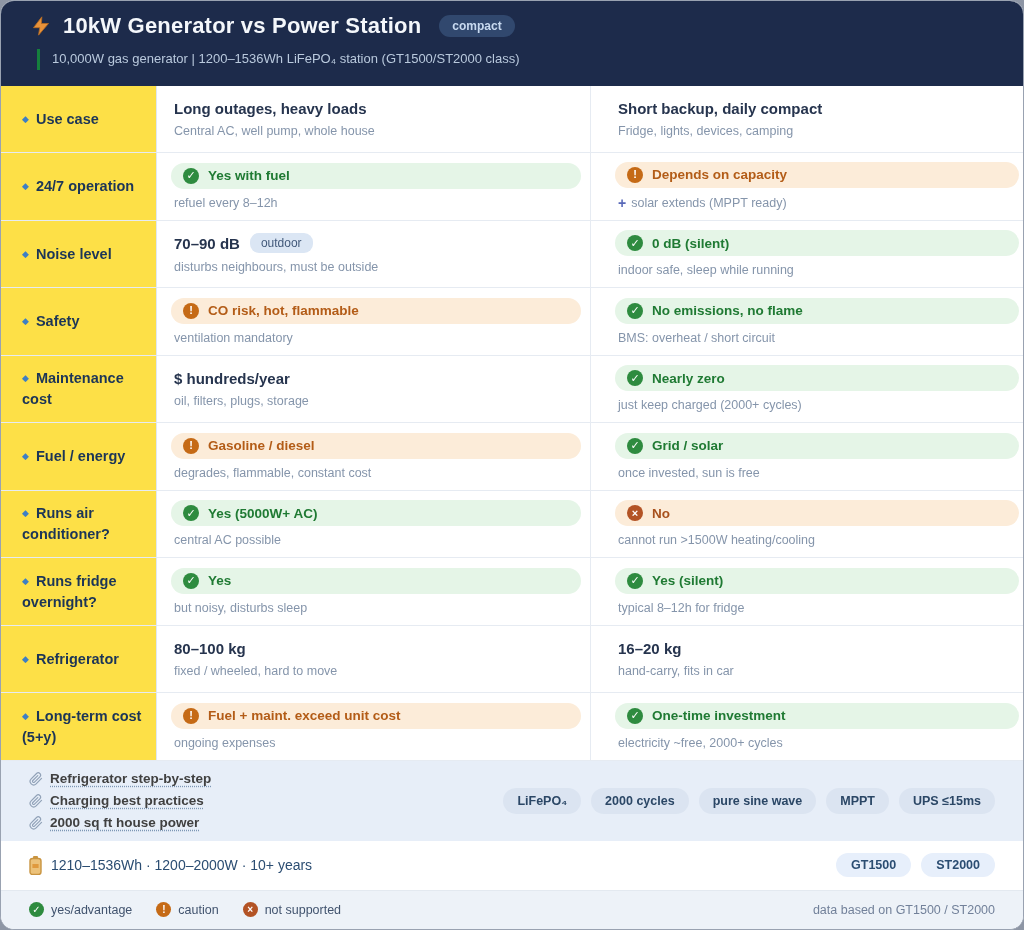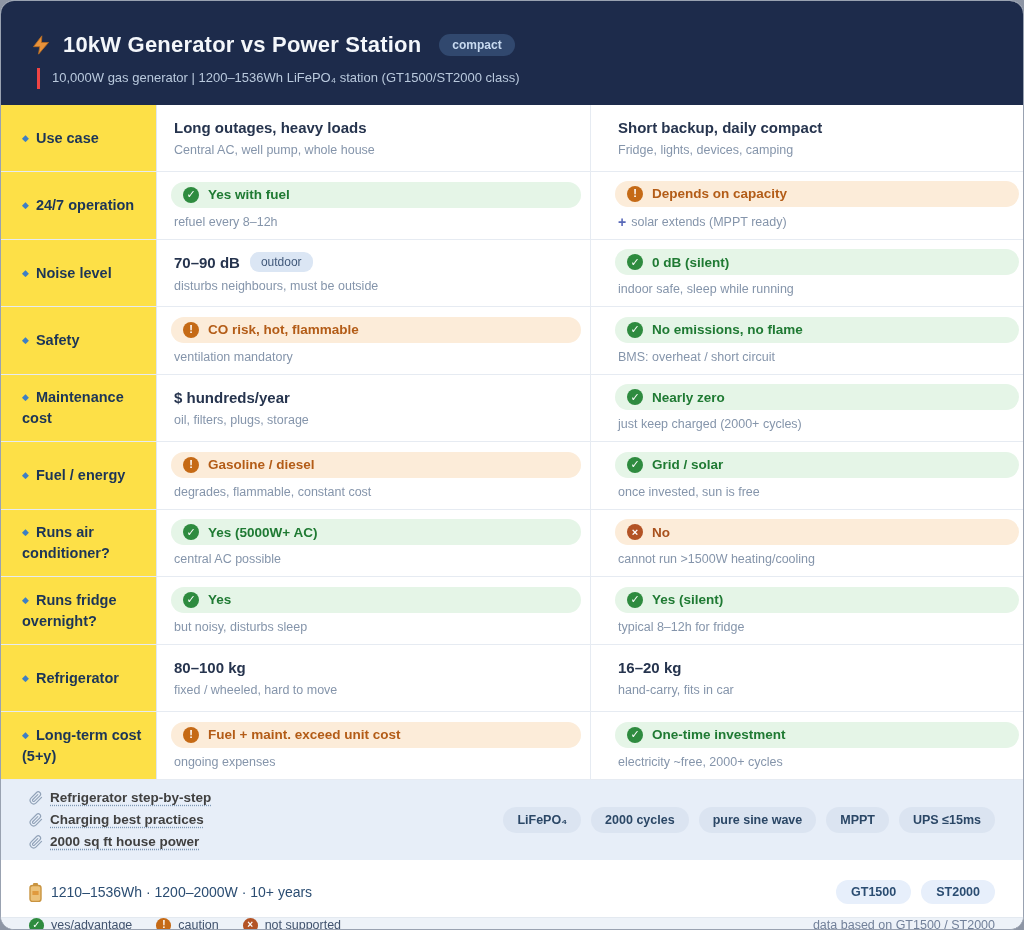--- a/index.html
+++ b/index.html
@@ -1,24 +1,24 @@
 <!DOCTYPE html>
 <html><head>
 <meta charset="utf-8">
 <style>
   html,body{margin:0;padding:0;background:#8e96a5;font-family:"Liberation Sans","DejaVu Sans",sans-serif;}
   .stage{width:1024px;height:930px;position:relative;}
   .card{position:absolute;inset:0;background:#ffffff;border:1px solid #99a2b1;border-radius:14px;overflow:hidden;box-sizing:border-box;display:flex;flex-direction:column;}
 
   
-  .hdr{background:#1d2b4b;padding:31px 28px 16px 30px;flex:none;}
+  .hdr{background:#1d2b4b;padding:12px 28px 16px 30px;flex:none;}
   .hdr-row{display:flex;align-items:center;gap:12px;}
   .hdr-title{color:#f4f7fb;font-size:22px;font-weight:bold;margin:0;letter-spacing:.2px;}
   .hdr-badge{background:#31486e;color:#c8daf0;font-size:12px;font-weight:bold;padding:4px 13px;border-radius:12px;margin-left:6px;}
-  .hdr-sub{margin-top:10px;margin-left:6px;color:#b9c9dd;font-size:13px;border-left:3px solid #ef4444;padding-left:12px;line-height:1.6;}
+  .hdr-sub{margin-top:10px;margin-left:6px;color:#b9c9dd;font-size:13px;border-left:3px solid #15803d;padding-left:12px;line-height:1.6;}
 
   
   .tbl{flex:none;}
   .row{display:grid;grid-template-columns:156px 434px 434px;height:67.5px;border-bottom:1px solid #e6ebf2;box-sizing:border-box;}
   .lbl{background:#fde047;border-right:1px solid #dfe8f2;display:flex;align-items:center;padding:0 10px 0 21px;box-sizing:border-box;}
   .lbl-text{color:#1c3557;font-size:14.5px;font-weight:bold;line-height:1.45;}
   .diamond{color:#3d7fc4;font-size:9px;vertical-align:2px;margin-right:7px;}
   .cell{display:flex;flex-direction:column;justify-content:center;box-sizing:border-box;}
   .cell.gen{padding:0 9px 0 14px;border-right:1px solid #e6ebf2;}
   .cell.sta{padding:0 6px 0 24px;}
@@ -37,21 +37,21 @@
 
   
   .band{background:#e7eef8;flex:none;height:80px;display:flex;align-items:center;justify-content:space-between;padding:0 28px;box-sizing:border-box;}
   .links{display:flex;flex-direction:column;gap:7px;}
   .link{display:flex;align-items:center;gap:7px;color:#404040;font-size:13.5px;font-weight:bold;text-decoration:none;cursor:pointer;}
   .link .ltxt{text-decoration:underline dotted #7d97b5;text-underline-offset:3px;}
   .tags{display:flex;gap:10px;align-items:flex-start;}
   .tag{background:#dbe4f1;color:#2b4766;font-size:12.5px;font-weight:bold;padding:6px 14px;border-radius:13px;white-space:nowrap;}
 
   
-  .specs{background:#ffffff;flex:none;height:50px;display:flex;align-items:center;justify-content:space-between;padding:0 28px;box-sizing:border-box;border-bottom:1px solid #e3e9f0;margin-top:8px;}
+  .specs{background:#ffffff;flex:none;height:50px;display:flex;align-items:center;justify-content:space-between;padding:0 28px;box-sizing:border-box;border-bottom:1px solid #e3e9f0;}
   .specs-left{display:flex;align-items:center;gap:9px;color:#2b4d72;font-size:14px;}
   .models{display:flex;gap:10px;}
   .model{background:#e7effb;color:#2b4d72;font-size:12.5px;font-weight:bold;padding:5px 15px;border-radius:12px;}
 
   
   .legend{background:#edf2f8;flex:1;display:flex;align-items:center;justify-content:space-between;padding:0 28px;box-sizing:border-box;}
   .legend-items{display:flex;gap:24px;align-items:center;}
   .legend-item{display:flex;align-items:center;gap:7px;color:#41536e;font-size:12.5px;}
   .legend .status-icon{width:15px;height:15px;font-size:10px;}
   .legend-note{color:#72819a;font-size:12.5px;}

